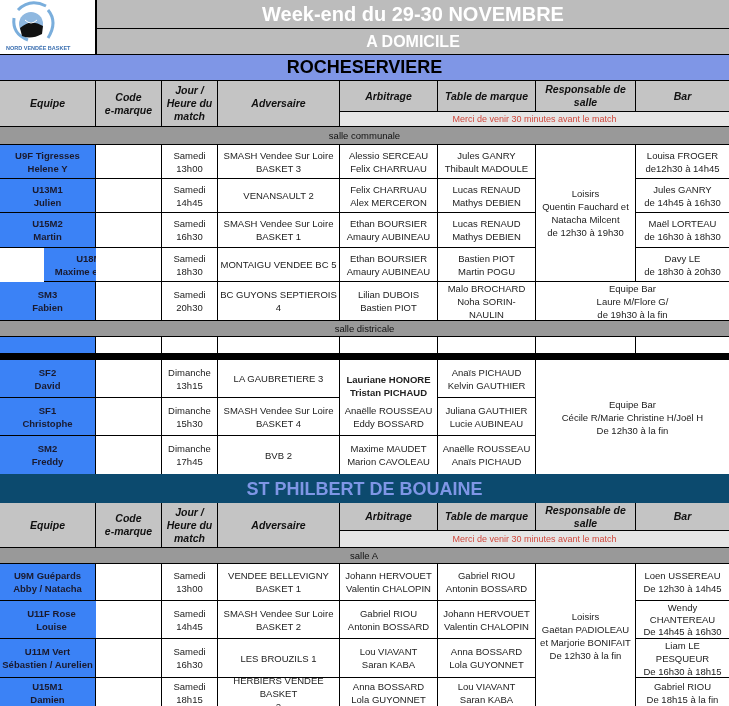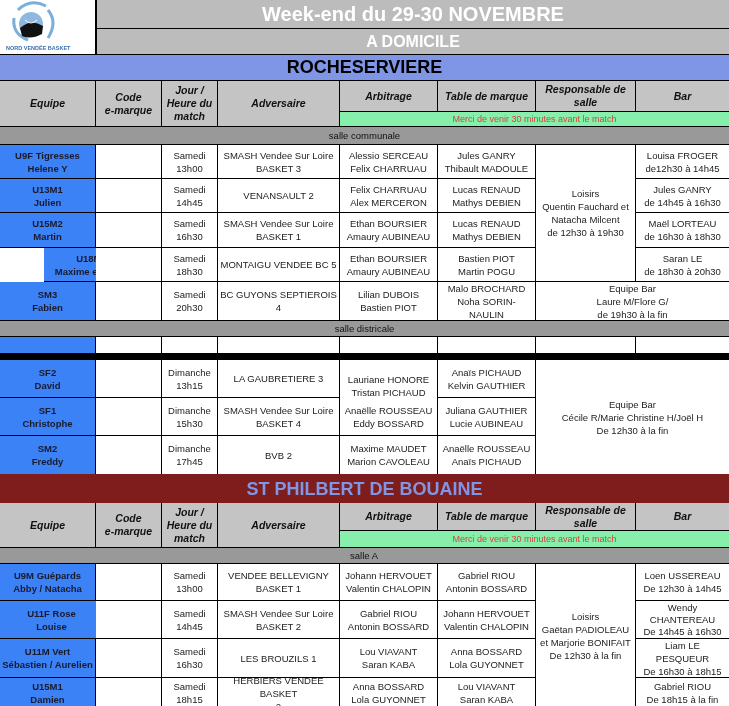--- a/index.html
+++ b/index.html
@@ -5,31 +5,31 @@
   * { box-sizing: border-box; margin: 0; padding: 0; }
   body { width: 729px; height: 706px; overflow: hidden; background: #ffffff;
          font-family: "Liberation Sans", "DejaVu Sans", sans-serif; position: relative; }
   .abs { position: absolute; }
   .cell { position: absolute; display: flex; align-items: center; justify-content: center;
           text-align: center; font-size: 9.5px; line-height: 13px; color: #222;
           border-right: 1px solid #000; border-bottom: 1px solid #000; background: #fff;
           white-space: pre-line; padding: 0 2px; }
   .team { background: #3b82f6; font-weight: bold; color: #1a1a2e; }
   .hdr { background: #c4c4c4; font-style: italic; font-weight: bold; font-size: 10.5px; line-height: 13px; color: #111; }
-  .grey { background: #86efac; }
+  .grey { background: #e5e5e5; }
   .salle { position: absolute; background: #999999; font-size: 9.5px; color: #111;
            display: flex; align-items: center; border-bottom: 1px solid #000; }
   .merci { color: #d0483c; font-size: 9px; }
   .title1 { background: #bcbcbc; color: #ffffff; font-weight: bold; font-size: 20px;
             display: flex; align-items: center; justify-content: center; border-bottom: 1px solid #000; border-left: 1px solid #000; }
   .title2 { background: #bcbcbc; color: #ffffff; font-weight: bold; font-size: 16px;
             display: flex; align-items: center; justify-content: center; border-bottom: 1px solid #000; border-left: 1px solid #000; }
   .venue1 { background: #7f96e6; color: #000; font-weight: bold; font-size: 18px;
             display: flex; align-items: center; justify-content: center; border-bottom: 1px solid #000; }
-  .venue2 { background: #7f1d1d; color: #7f96e6; font-weight: bold; font-size: 18px;
+  .venue2 { background: #0c4a6e; color: #7f96e6; font-weight: bold; font-size: 18px;
             display: flex; align-items: flex-end; justify-content: center; padding-bottom: 3px; }
   .black { background: #000; }
 </style>
 </head>
 <body>
 
 <div class="abs" style="left:0;top:0;width:96px;height:55px;background:#fff;border-right:1px solid #000;border-bottom:1px solid #000;">
   <svg width="96" height="55" viewBox="0 0 96 55">
     <path d="M18 10 Q30 -2 46 6" stroke="#7aaedc" stroke-width="3" fill="none"></path>
     <path d="M14 18 Q12 34 28 40" stroke="#7aaedc" stroke-width="3" fill="none"></path>
@@ -107,21 +107,21 @@
 <div class="cell team" style="left:0;top:248px;width:96px;height:34px;margin-left:44px;">U18M2
 Maxime et Lilian</div>
 <div class="cell" style="left:96px;top:248px;width:66px;height:34px;"></div>
 <div class="cell" style="left:162px;top:248px;width:56px;height:34px;">Samedi
 18h30</div>
 <div class="cell" style="left:218px;top:248px;width:122px;height:34px;">MONTAIGU VENDEE BC 5</div>
 <div class="cell" style="left:340px;top:248px;width:98px;height:34px;">Ethan BOURSIER
 Amaury AUBINEAU</div>
 <div class="cell" style="left:438px;top:248px;width:98px;height:34px;">Bastien PIOT
 Martin POGU</div>
-<div class="cell" style="left:636px;top:248px;width:93px;height:34px;border-right:0;">Saran LE
+<div class="cell" style="left:636px;top:248px;width:93px;height:34px;border-right:0;">Davy LE
 de 18h30 à 20h30</div>
 
 <div class="cell" style="left:536px;top:145px;width:100px;height:137px;">Loisirs
 Quentin Fauchard et
 Natacha Milcent
 de 12h30 à 19h30</div>
 
 <div class="cell team" style="left:0;top:282px;width:96px;height:39px;">SM3
 Fabien</div>
 <div class="cell" style="left:96px;top:282px;width:66px;height:39px;"></div>
@@ -149,21 +149,21 @@
 <div class="cell" style="left:536px;top:337px;width:100px;height:16px;border-bottom:0;"></div>
 <div class="cell" style="left:636px;top:337px;width:93px;height:16px;border-bottom:0;border-right:0;"></div>
 <div class="abs black" style="left:0;top:353px;width:729px;height:7px;"></div>
 
 <div class="cell team" style="left:0;top:360px;width:96px;height:38px;">SF2
 David</div>
 <div class="cell" style="left:96px;top:360px;width:66px;height:38px;"></div>
 <div class="cell" style="left:162px;top:360px;width:56px;height:38px;">Dimanche
 13h15</div>
 <div class="cell" style="left:218px;top:360px;width:122px;height:38px;">LA GAUBRETIERE 3</div>
-<div class="cell" style="left:340px;top:360px;width:98px;height:52px;">Lauriane HONORE
+<div class="cell" style="left:340px;top:360px;width:98px;height:52px;font-weight:bold;">Lauriane HONORE
 Tristan PICHAUD</div>
 <div class="cell" style="left:438px;top:360px;width:98px;height:38px;">Anaïs PICHAUD
 Kelvin GAUTHIER</div>
 
 <div class="cell team" style="left:0;top:398px;width:96px;height:38px;">SF1
 Christophe</div>
 <div class="cell" style="left:96px;top:398px;width:66px;height:38px;"></div>
 <div class="cell" style="left:162px;top:398px;width:56px;height:38px;">Dimanche
 15h30</div>
 <div class="cell" style="left:218px;top:398px;width:122px;height:38px;">SMASH Vendee Sur Loire

